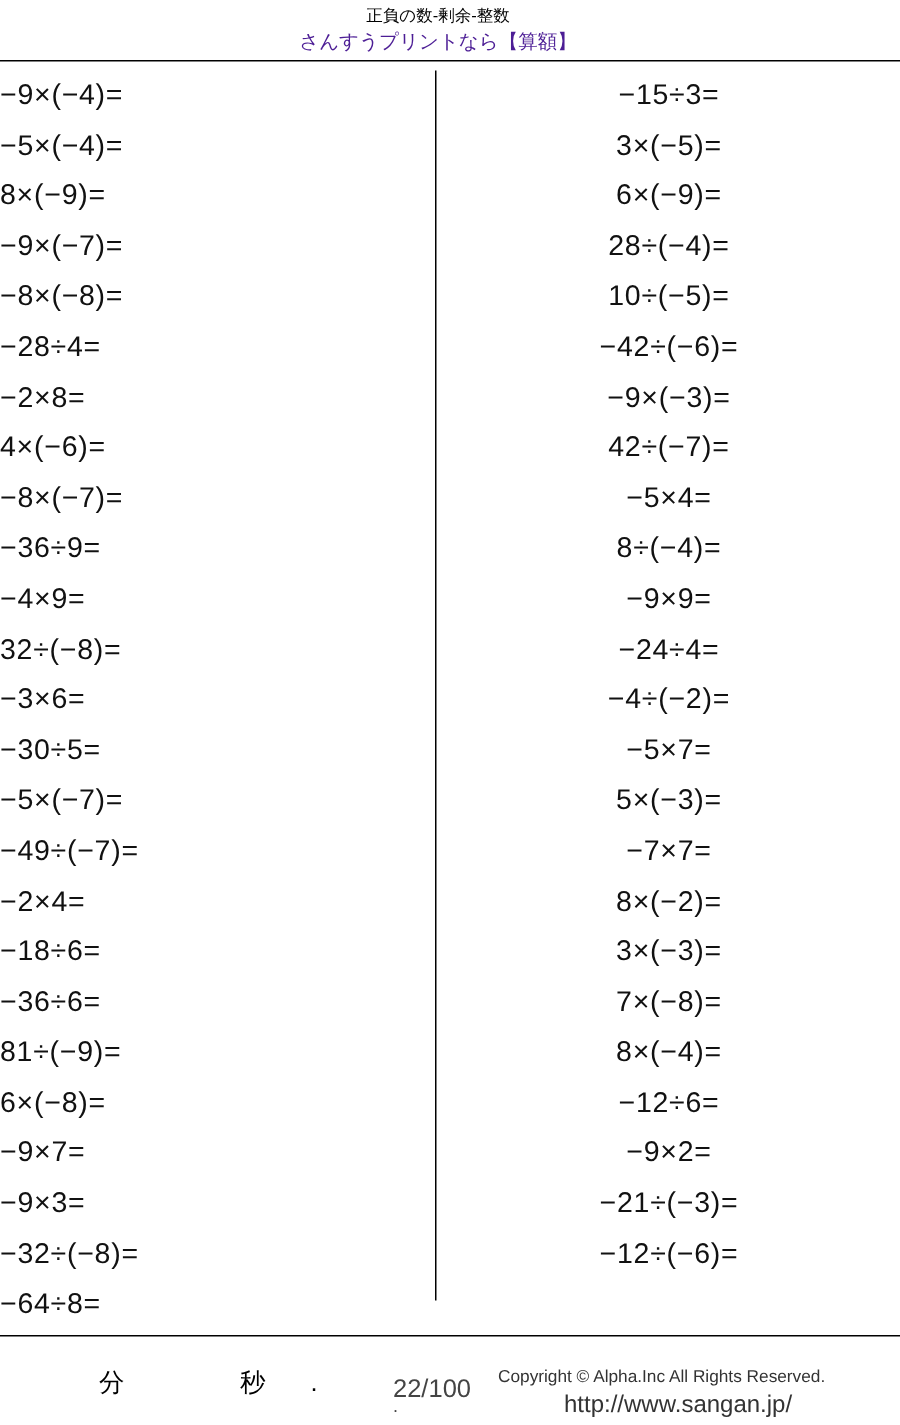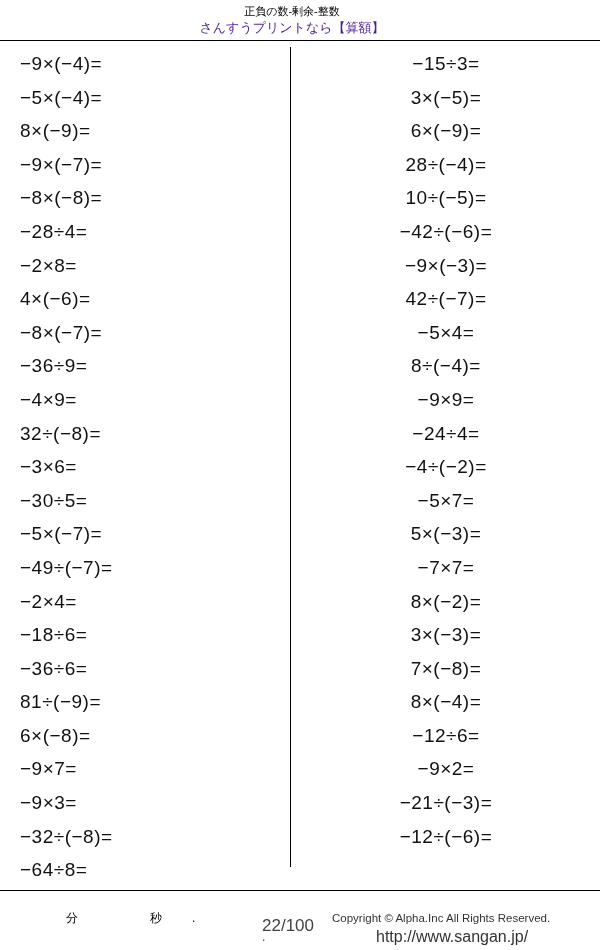--- a/index.html
+++ b/index.html
@@ -53,21 +53,21 @@
     top: 45px;
     left: 0;
     width: 600px;
     height: 840px;
     display: flex;
     flex-direction: row;
   }
   .col {
     width: 290px;
     box-sizing: border-box;
-    padding-left: 20px;
+    padding-left: 0;
     padding-top: 2px;
   }
   .col.right {
     padding-left: 20px;
     text-align: center;
   }
   .divider {
     width: 1px;
     background: #000;
     margin-top: 2px;
@@ -94,21 +94,21 @@
     top: 0px;
     left: 0px;
     width: 600px;
     height: 1px;
     background: #000;
   }
   .time-label {
     position: absolute;
     left: 66px;
     top: 20px;
-    font-size: 12px;
+    font-size: 17px;
     letter-spacing: 30px;
   }
   .page-num {
     position: absolute;
     left: 262px;
     top: 26px;
     font-size: 17px;
     color: #444;
   }
   .page-dot {

